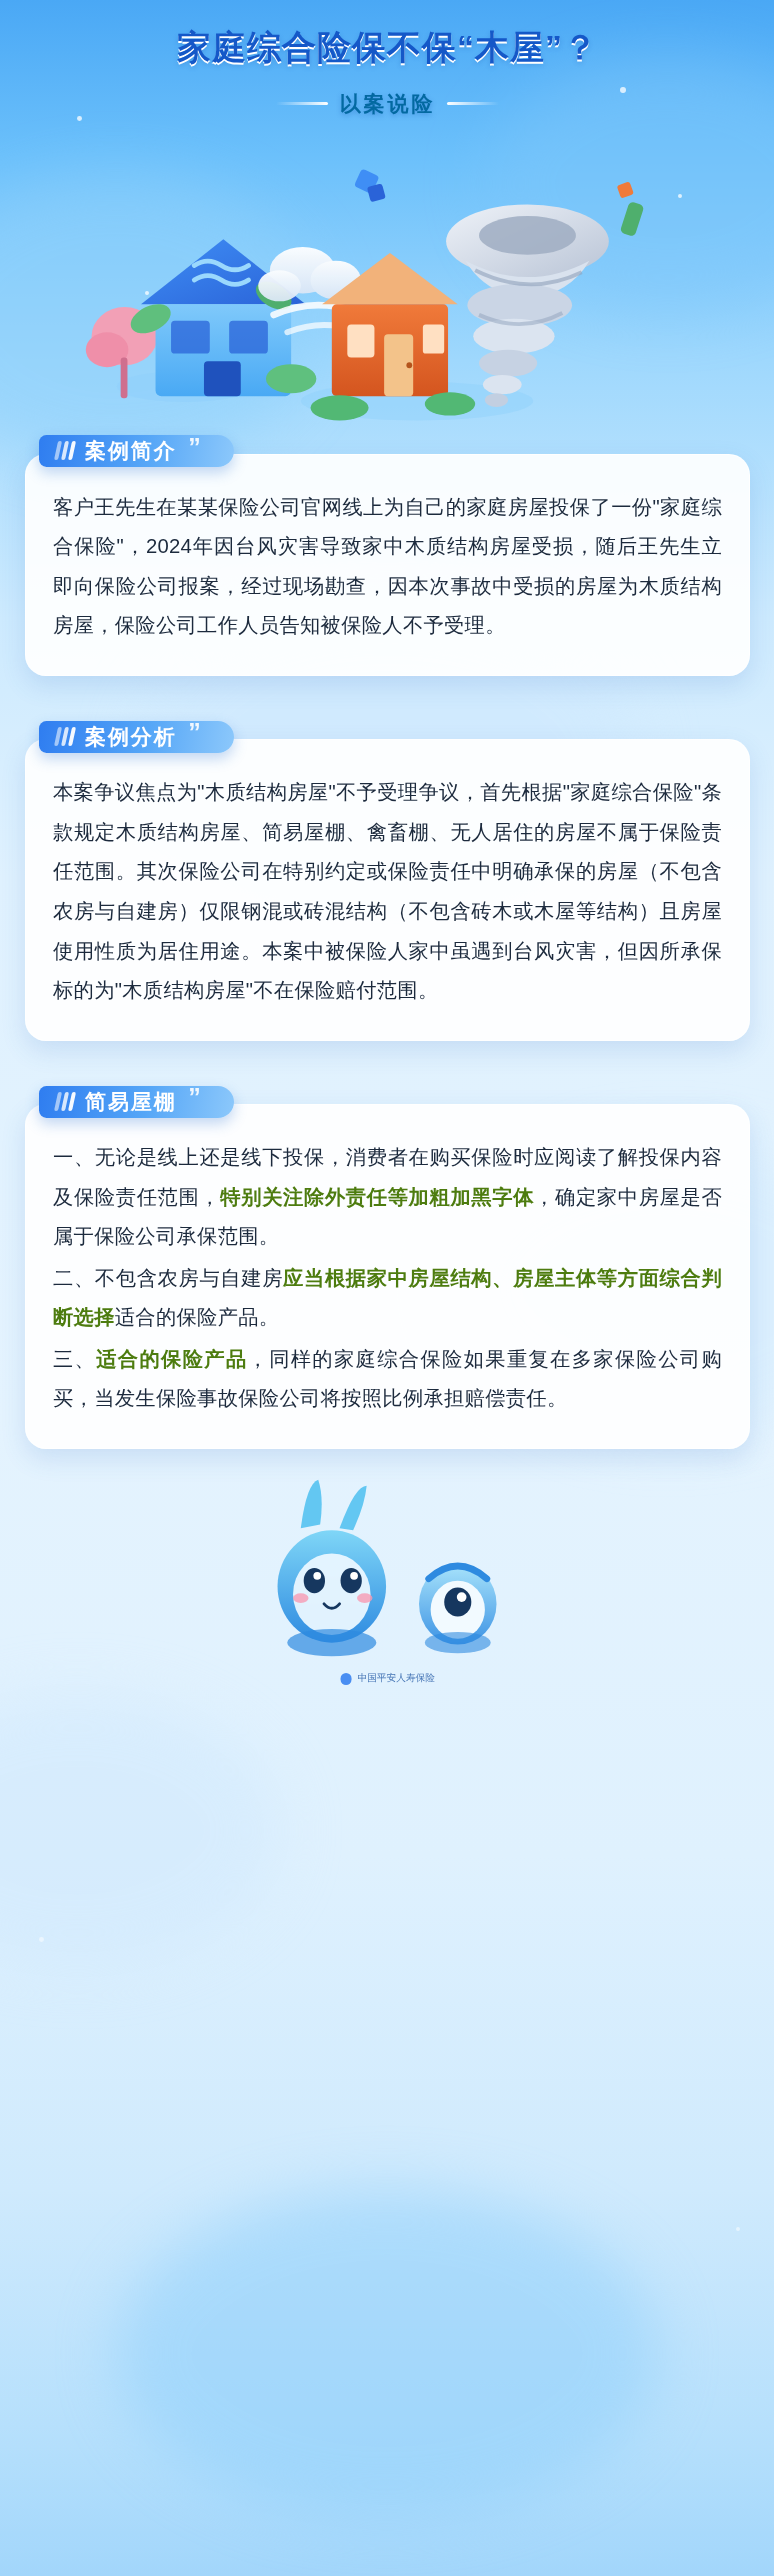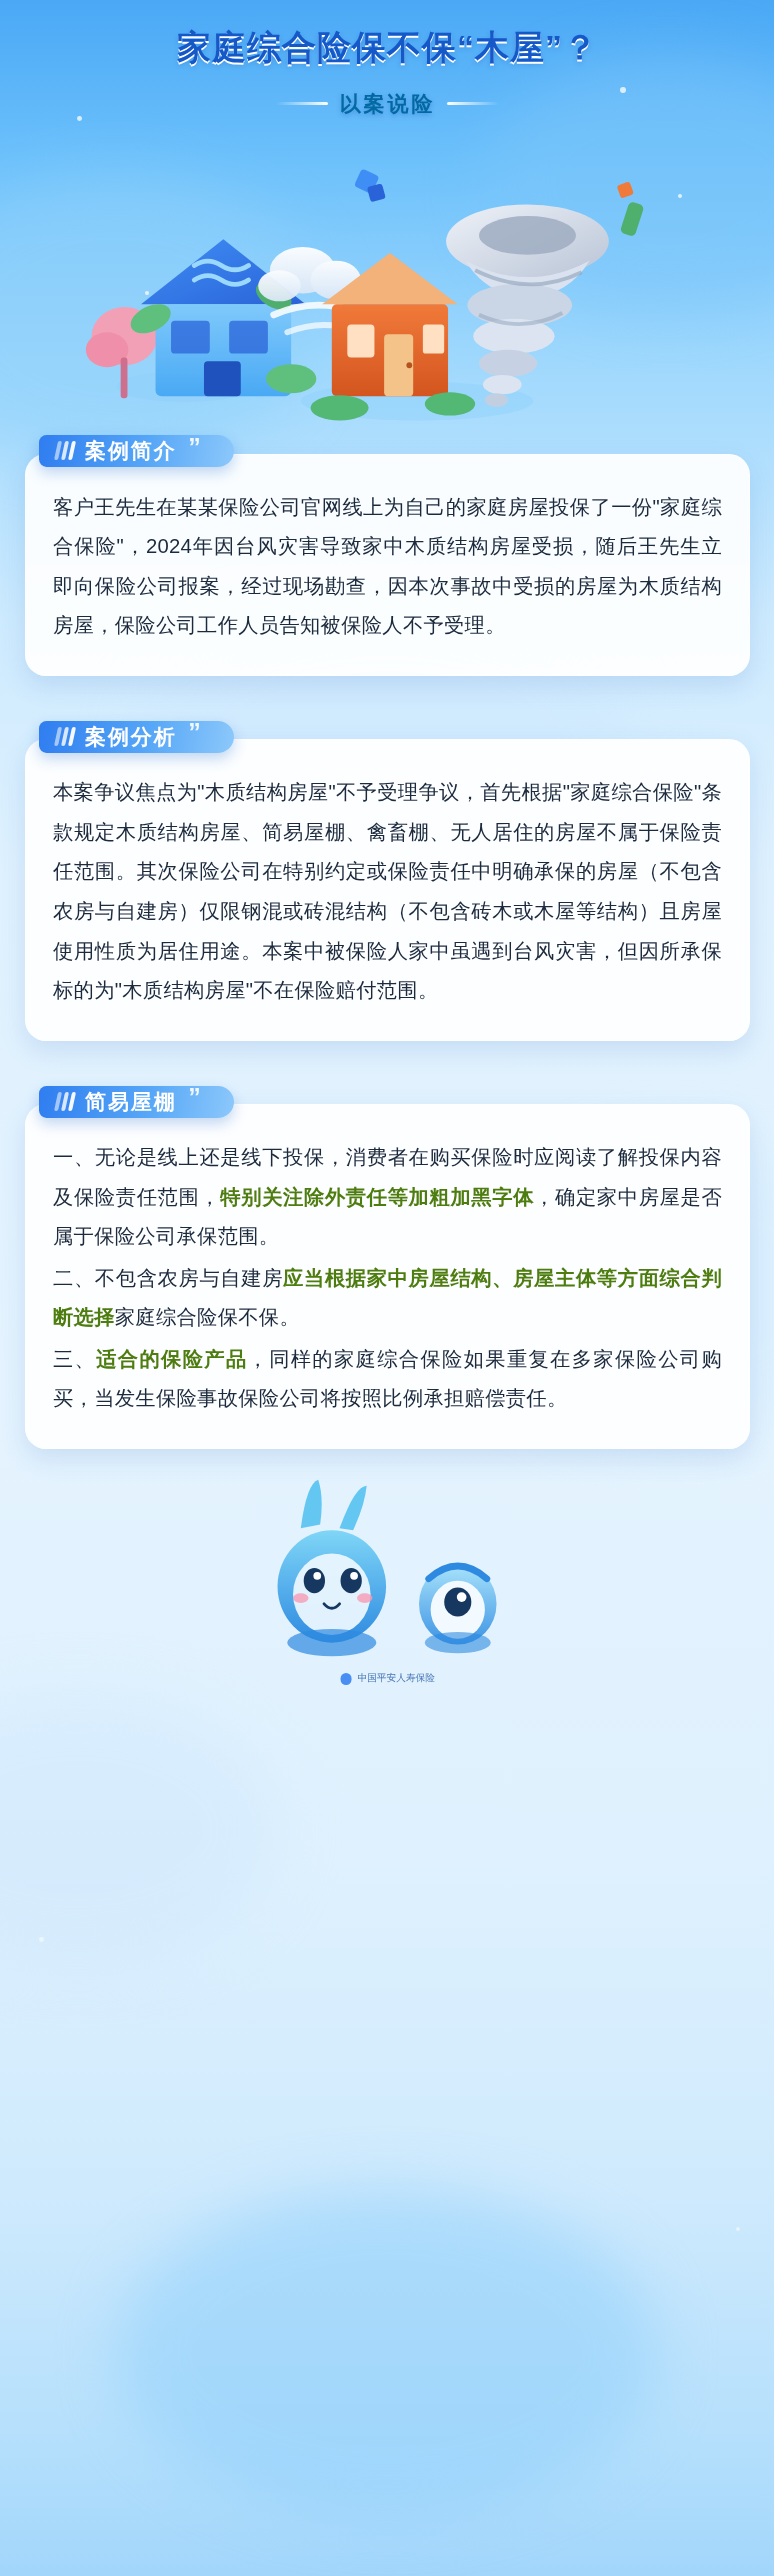--- a/index.html
+++ b/index.html
@@ -287,21 +287,21 @@
         <i></i>
       </span>
     <span class="sec-title">简易屋棚</span>
     <span class="quote">”</span>
   </div>
   <div class="sec-body">
     <p>
       <span>一、无论是线上还是线下投保，</span><span>消费者在购买保险时应阅读了解投保内容及保险责任范围，</span><b>特别关注除外责任等加粗加黑字体</b><span>，确定家中房屋是否属于保险公司承保范围。</span>
     </p>
     <p>
-      <span>二、不包含农房与自建房</span><b>应当根据家中房屋结构、房屋主体等方面综合判断选择</b><span>家庭综合险保不保。</span>
+      <span>二、不包含农房与自建房</span><b>应当根据家中房屋结构、房屋主体等方面综合判断选择</b><span>适合的保险产品。</span>
     </p>
     <p>
       <span>三、</span><b>适合的保险产品</b><span>，同样的家庭综合保险如果重复在多家保险公司购买，当发生保险事故保险公司将按照比例承担赔偿责任。</span>
     </p>
   </div>
 </div>
 
 <div class="footer">
   <svg width="407" height="194" viewBox="0 0 420 200">
     <defs>

